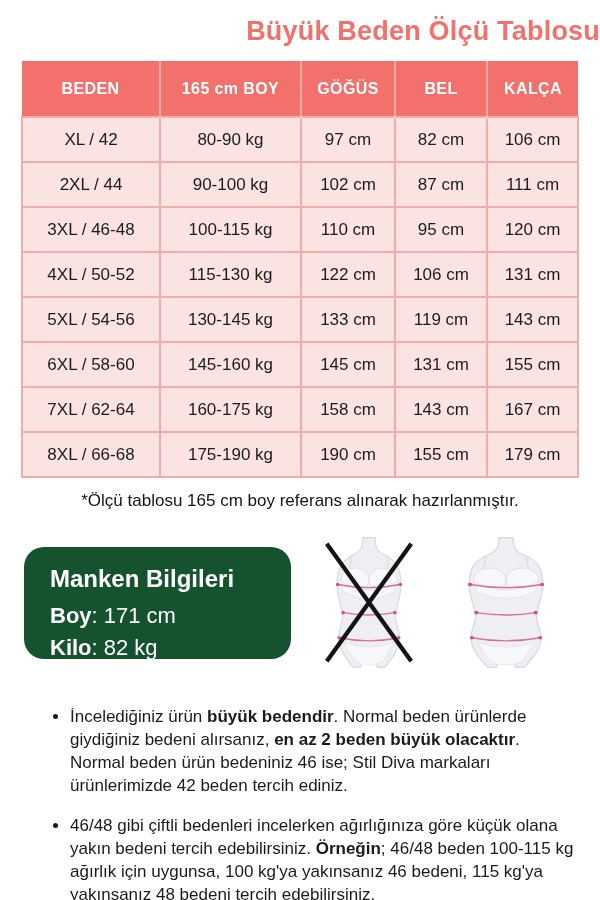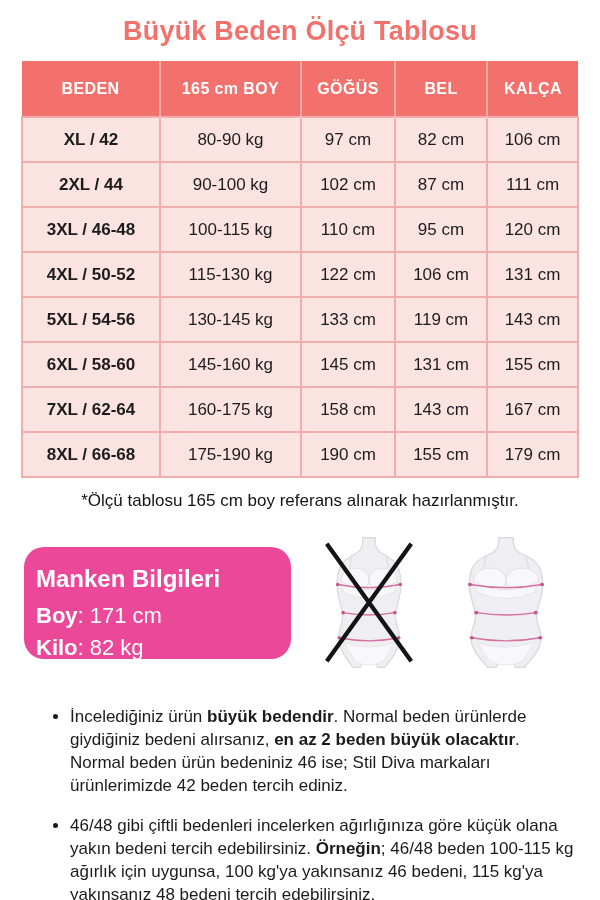--- a/index.html
+++ b/index.html
@@ -5,21 +5,21 @@
   * { box-sizing: border-box; }
   html, body { margin: 0; padding: 0; }
   body {
     width: 600px; height: 900px; overflow: hidden;
     background: #ffffff;
     font-family: "Liberation Sans", sans-serif;
     color: #1c1c1e;
   }
   .title {
     margin: 16px 0 14px;
-    text-align: center;
+    text-align: right;
     font-size: 27px;
     font-weight: 700;
     color: #F2716C;
     letter-spacing: .2px;
   }
   .size-table {
     width: 556px;
     margin: 0 auto;
     border-collapse: collapse;
     table-layout: fixed;
@@ -40,40 +40,40 @@
   }
   .size-table th:first-child { border-left: none; }
   .size-table td {
     height: 45px;
     background: #FBE3E2;
     border: 2px solid #F1ADAB;
     text-align: center;
     font-size: 17px;
     color: #1c1c1e;
   }
-  .size-table td.size-col { font-weight: 700; }
+  .size-table td.size-col { font-weight: 400; }
   .footnote {
     margin: 13px 16px 0;
     text-align: center;
     font-size: 17px;
     color: #141414;
   }
   .manken-row {
     display: flex;
     align-items: center;
     margin: 15px 24px 0 24px;
     height: 153px;
   }
   .manken-card {
     width: 267px;
     height: 112px;
-    background: #ec4899;
+    background: #14532d;
     border-radius: 20px;
     color: #ffffff;
-    padding: 16px 10px 14px 12px;
+    padding: 16px 10px 14px 26px;
   }
   .manken-card h2 {
     margin: 2px 0 10px;
     font-size: 24px;
     font-weight: 700;
   }
   .mline {
     margin: 6px 0;
     font-size: 22px;
   }

